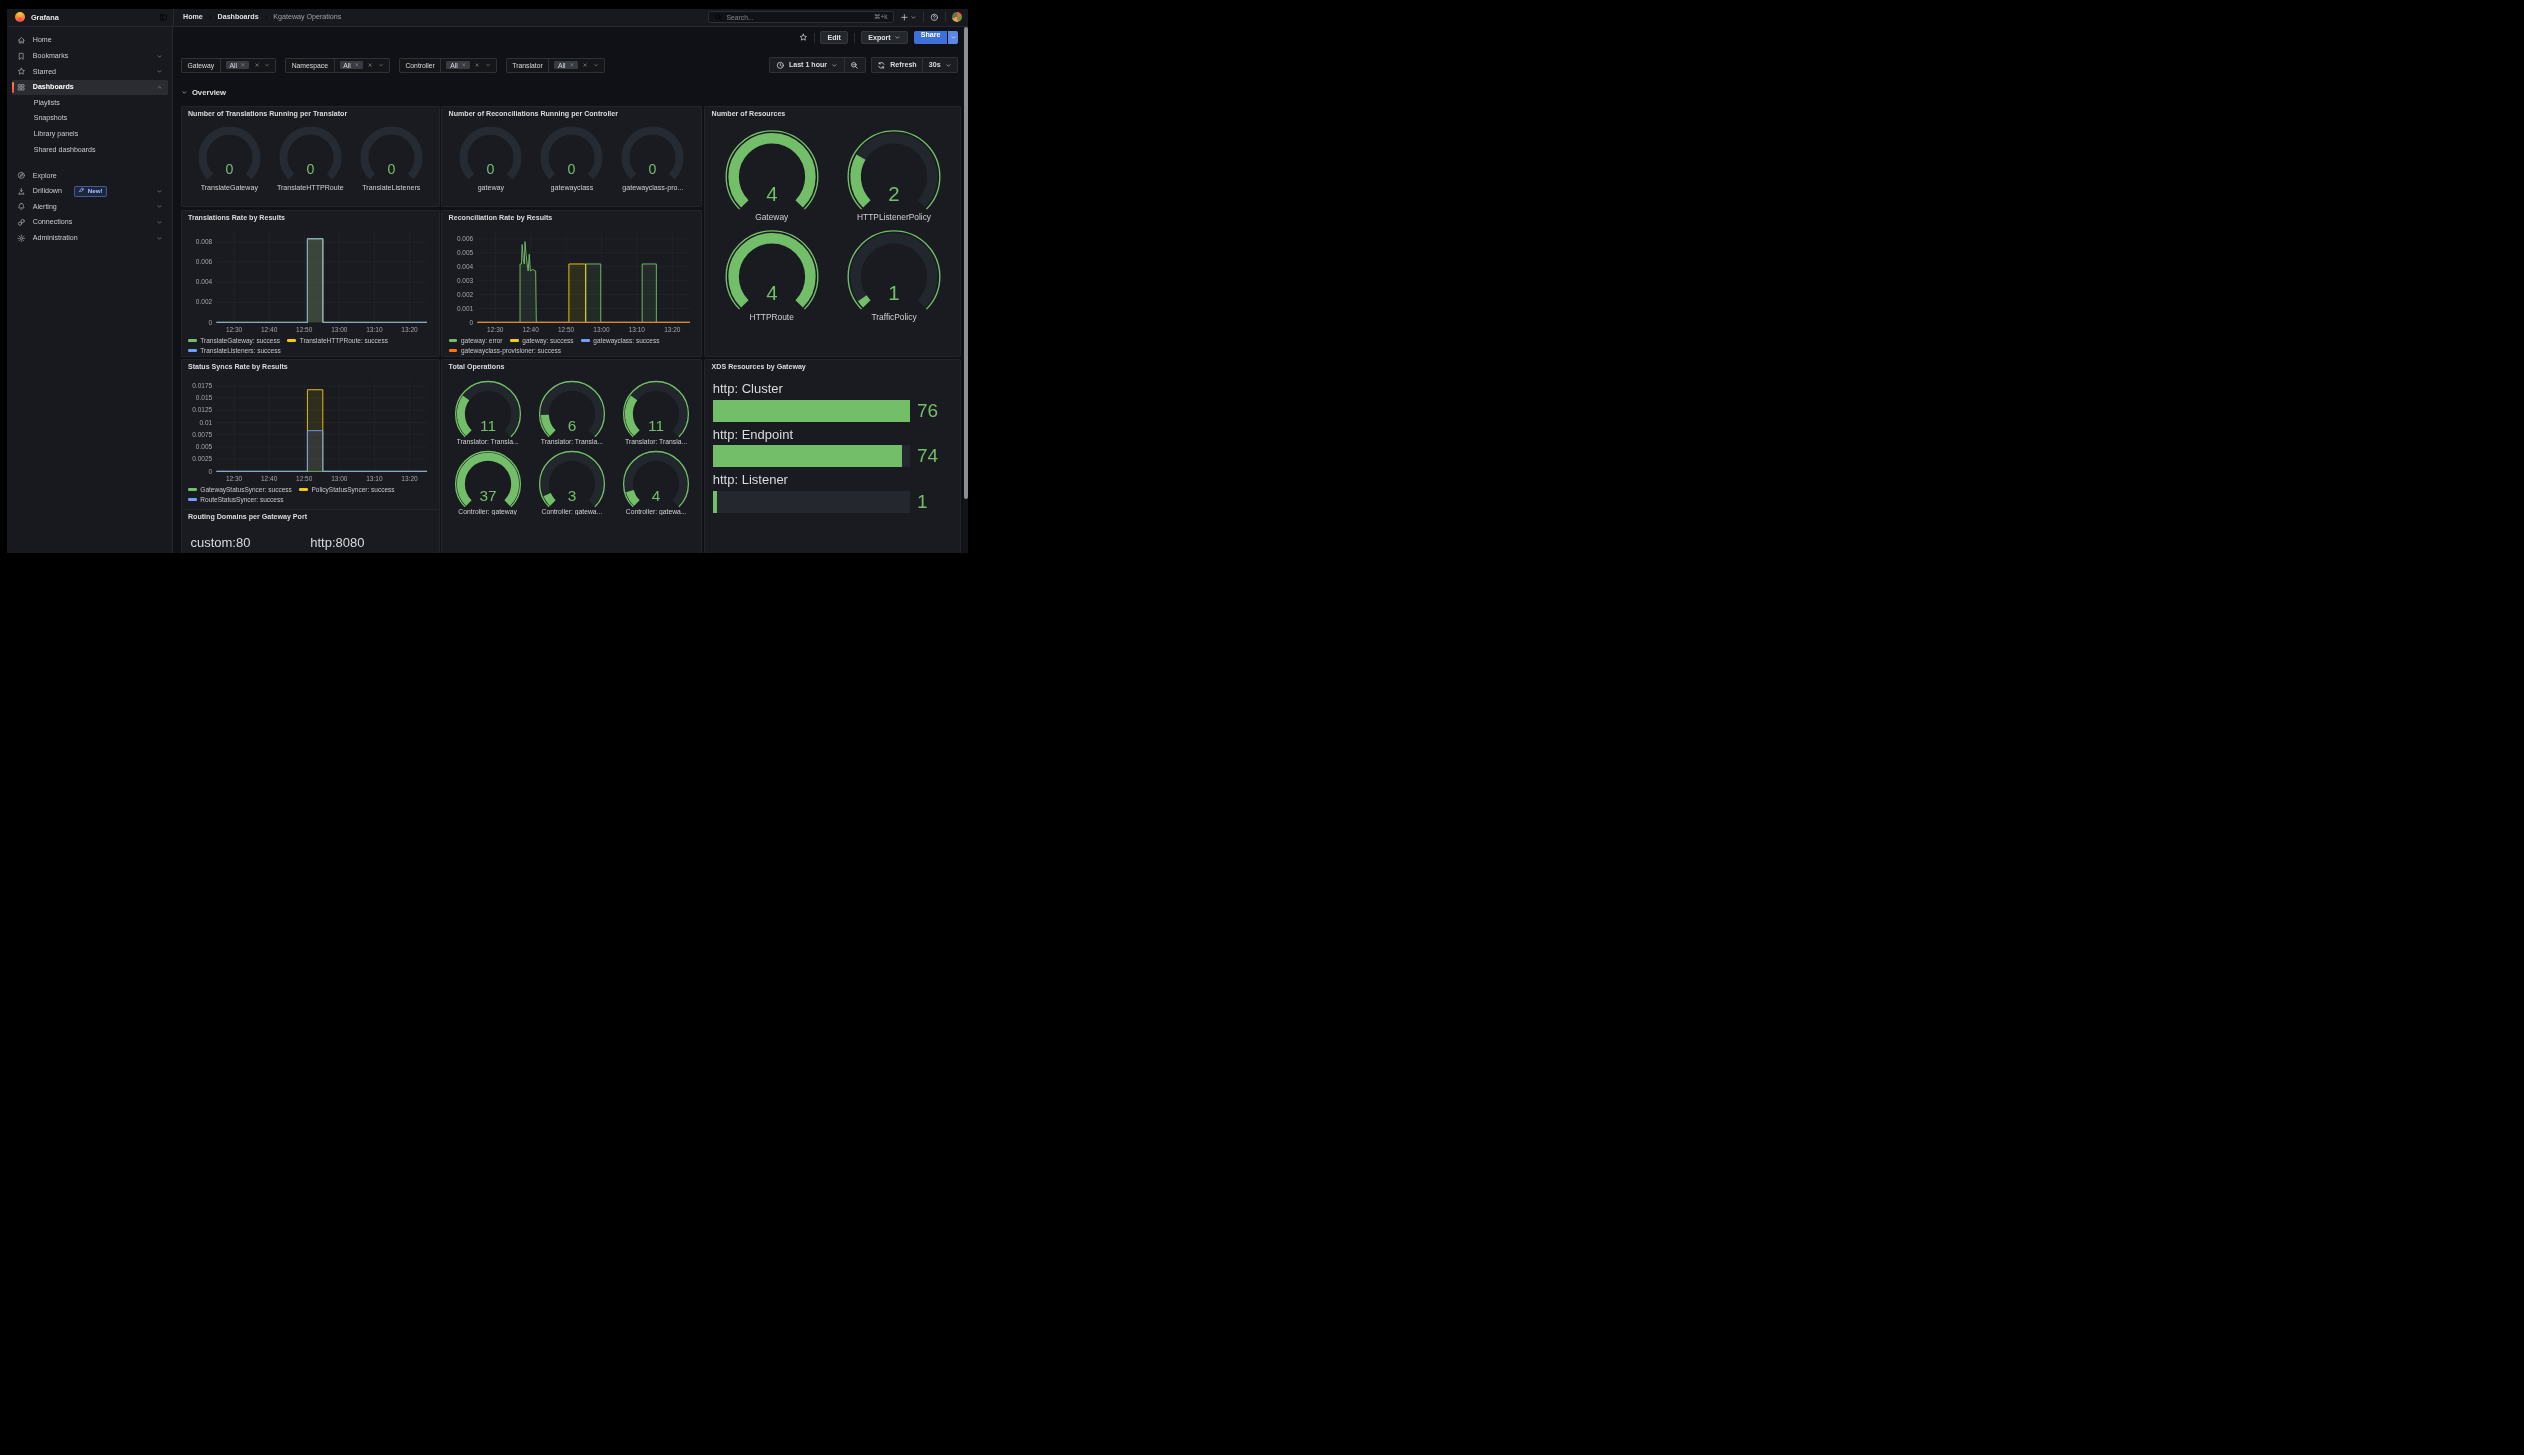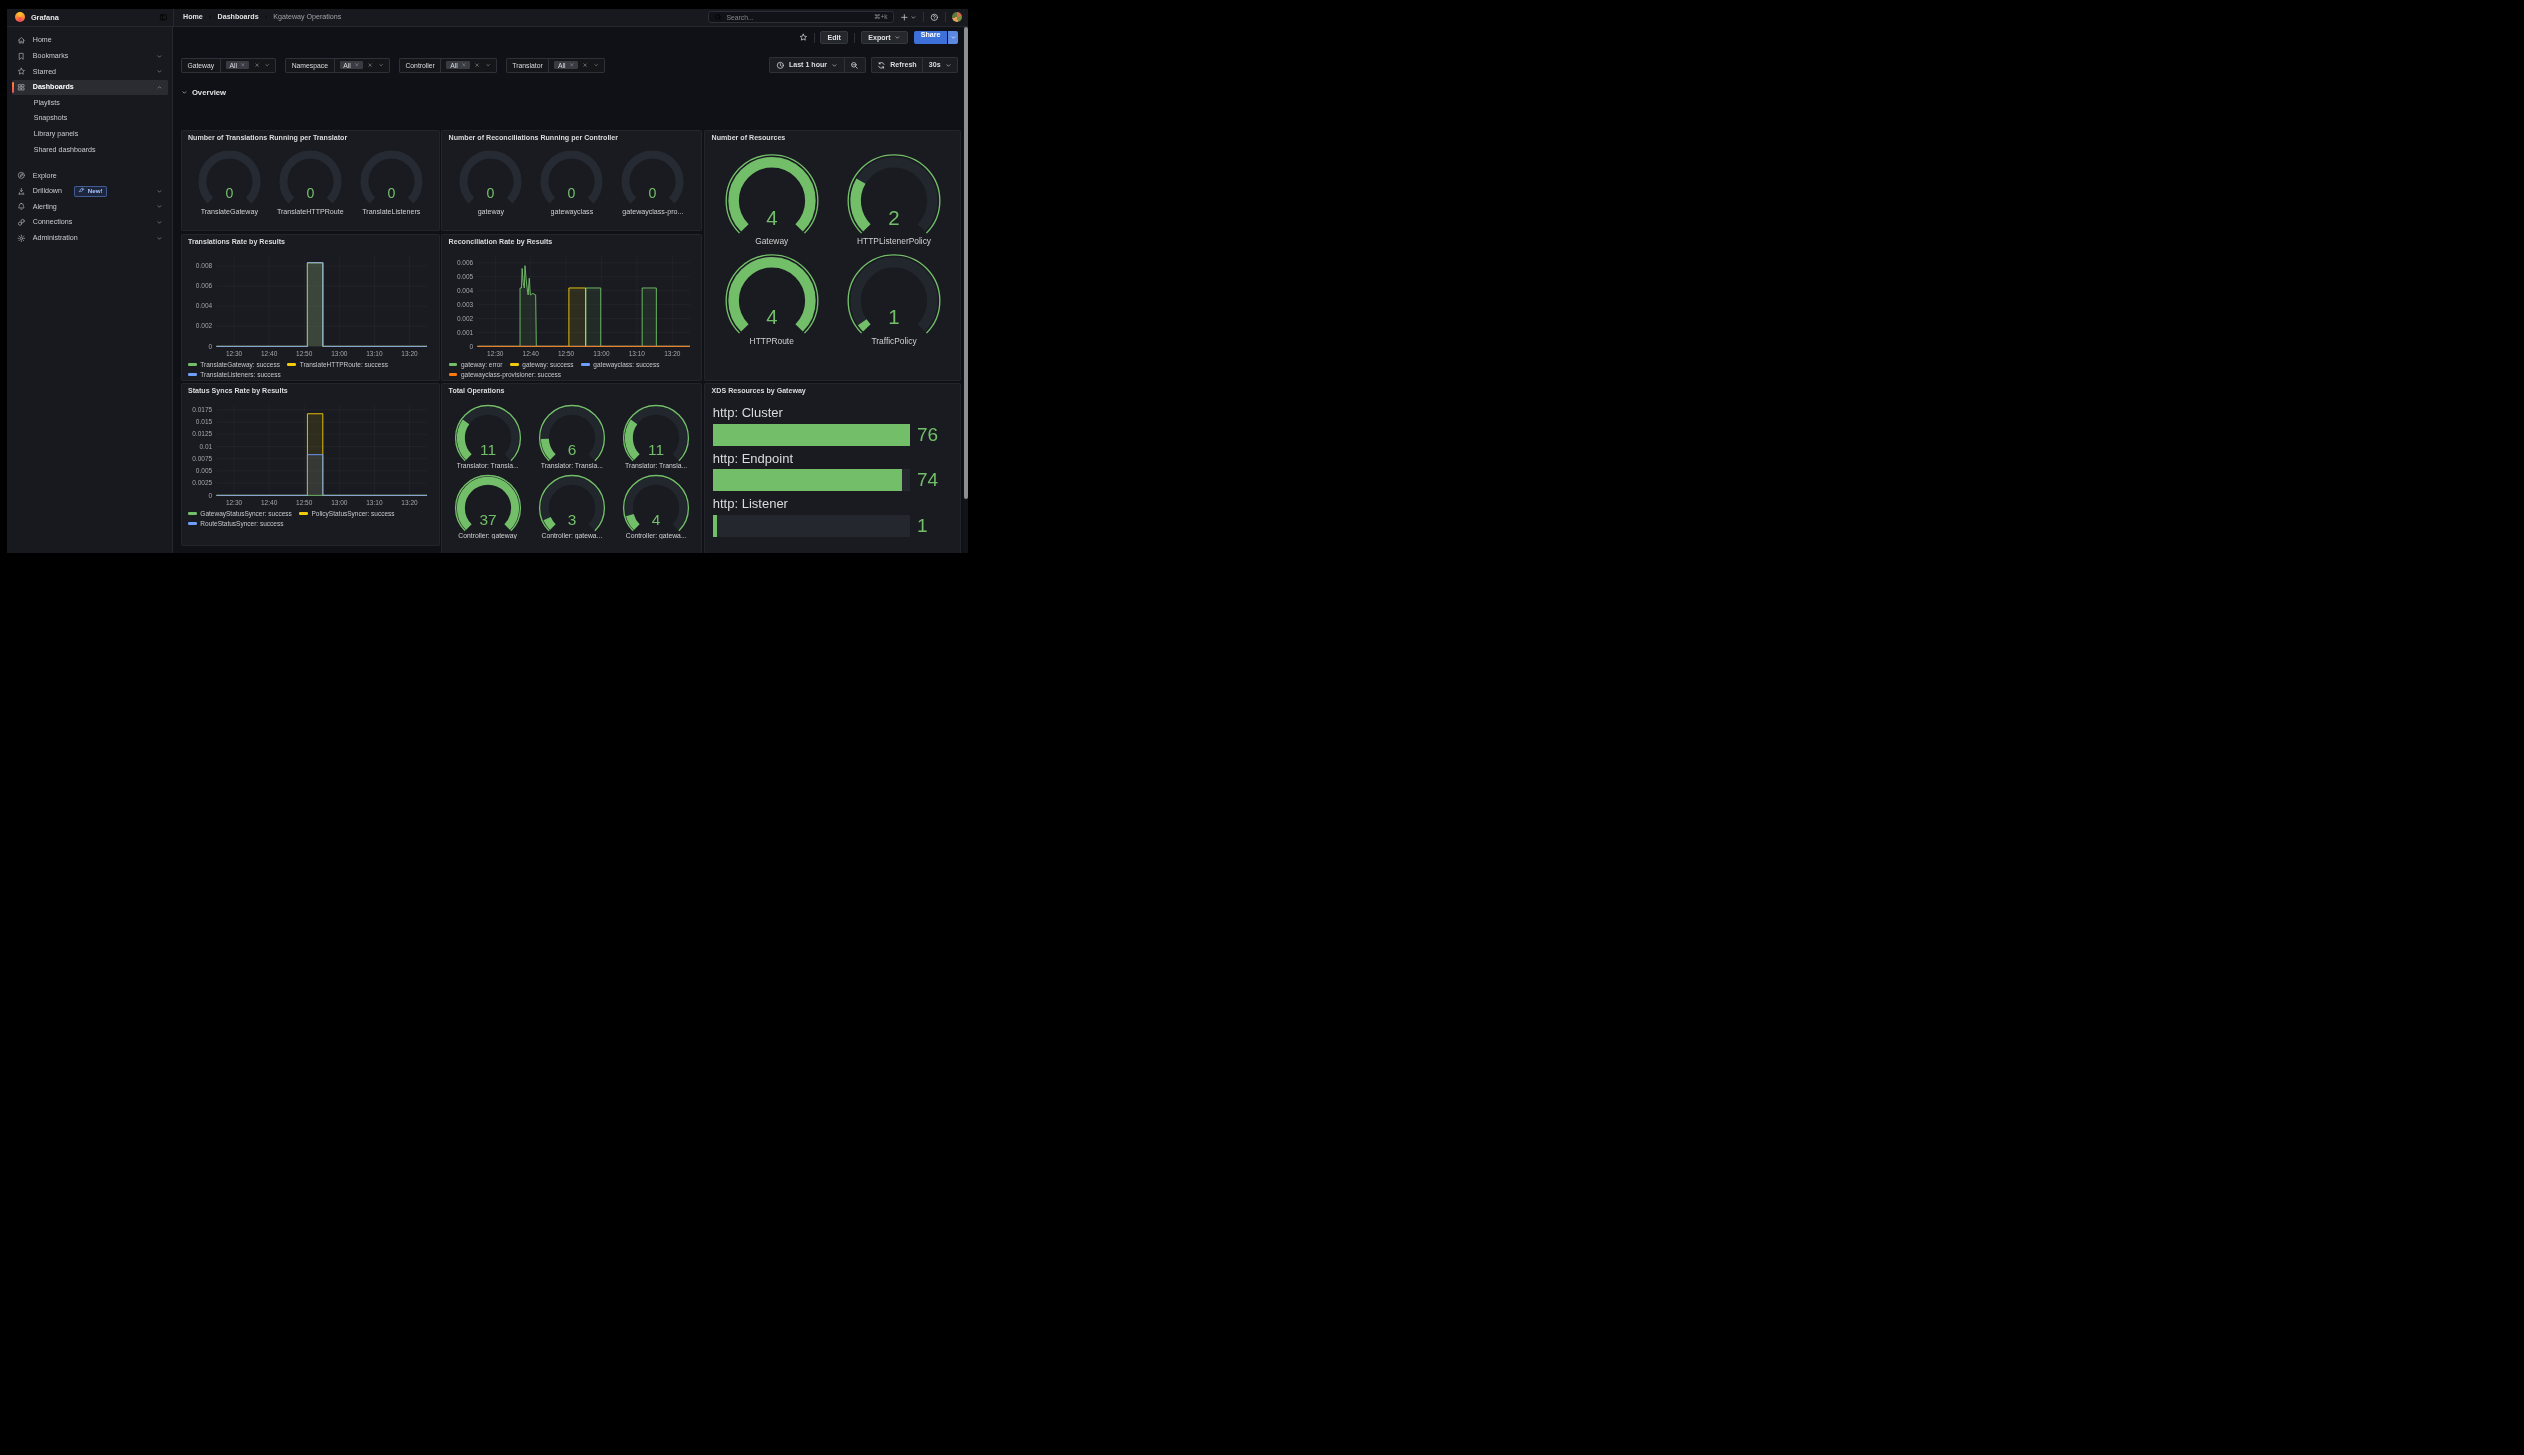--- a/index.html
+++ b/index.html
@@ -67,21 +67,21 @@
   .chip .tag { background:#383b42; border-radius:1.2px; padding:0.6px 3.7px; display:flex; gap:3.1px; align-items:center; }
   .chip .x, .chip .cv { color:#9fa2a6; display:flex; }
   .time-controls { margin-left:auto; display:flex; gap:5px; }
   .tc-group { display:flex; height:15.5px; border:0.6px solid #2e3137; border-radius:1.2px; background:#1b1d23;
               align-items:stretch; font-size:7.1px; color:#dcdde0; font-weight:600; }
   .tc-seg { display:flex; align-items:center; gap:4.3px; padding:0 5.6px; cursor:pointer; }
   .tc-seg + .tc-seg { border-left:0.6px solid #2e3137; }
   .section-head { position:absolute; top:59px; left:7.4px; height:13.6px; display:flex; align-items:center;
                   gap:4.3px; font-size:7.7px; font-weight:700; color:#e0e1e3; cursor:pointer; }
   
-  .panel { position:absolute; background:#191b20; border:0.6px solid #23252b; border-radius:1.2px; overflow:hidden;margin-top:24px; }
+  .panel { position:absolute; background:#191b20; border:0.6px solid #23252b; border-radius:1.2px; overflow:hidden; }
   .panel-title { height:15px; line-height:15px; padding:0 6.2px; font-size:7.1px; font-weight:700;
                  color:#dadbdd; white-space:nowrap; overflow:hidden; text-overflow:ellipsis; }
   .p1{left:7.4px;top:79px;width:259px;height:101px}
   .p2{left:268px;top:79px;width:261px;height:101px}
   .p3{left:531px;top:79px;width:257px;height:251px}
   .p4{left:7.4px;top:183px;width:259px;height:147px}
   .p5{left:268px;top:183px;width:261px;height:147px}
   .p6{left:7.4px;top:332px;width:259px;height:163px}
   .p7{left:268px;top:332px;width:261px;height:205px}
   .p8{left:531px;top:332px;width:257px;height:205px}
@@ -860,20 +860,27 @@
               <div class="xds-label">http: Listener</div>
               <div class="xds-line">
                 <div class="xds-track">
                   <div class="xds-fill" style="width:2%"></div>
                 </div>
                 <div class="xds-value">1</div>
               </div>
             </div>
           </div>
       </section>
+      <section class="panel p9">
+        <div class="panel-title">Routing Domains per Gateway Port</div>
+        <div class="routing-body" id="p9body">
+            <div class="routing-stat">custom:80</div>
+            <div class="routing-stat">http:8080</div>
+          </div>
+      </section>
     </div>
 
     <div class="scrollcol">
       <div class="thumb"></div>
     </div>
   </div>
 </div>
 
 
 </body></html>

